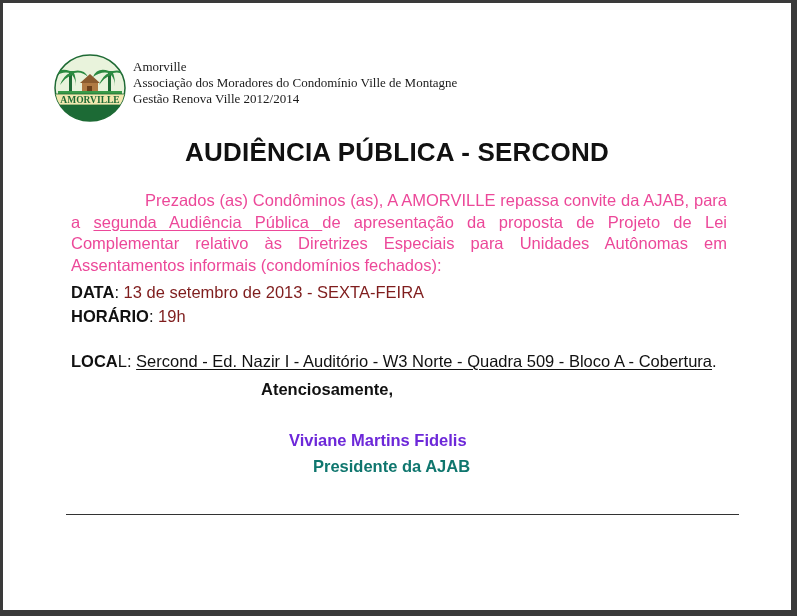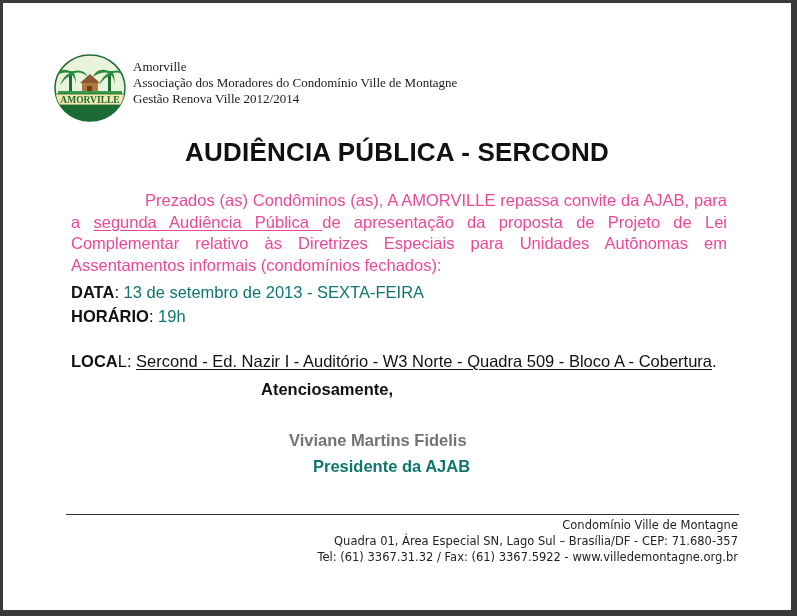--- a/index.html
+++ b/index.html
@@ -30,21 +30,21 @@
 
   .body-text {
     left: 68px; width: 656px; font-size: 16.5px; line-height: 21.5px; color: #ec4899;
   }
   .para { top: 187px; text-align: justify; text-align-last: left; }
   .para .indent { display: inline-block; width: 74px; }
   .u { text-decoration: underline; text-underline-offset: 2px; }
 
   .line { font-size: 16.5px; color: #111; left: 68px; }
   .line b { font-weight: bold; }
-  .red { color: #0f766e; }
+  .red { color: #7f1d1d; }
 
   .local { top: 327px; width: 656px; text-align: justify; text-align-last: left; line-height: 23px; margin-top: 20px; }
 
   .closing { left: 0; width: 648px; text-align: center; font-size: 16.5px; font-weight: bold; color: #111; }
 
   .rule { left: 63px; width: 673px; top: 511px; height: 0; border-top: 1px solid #333; }
 
   .footer { right: 53px; text-align: right; font-size: 11.5px; line-height: 16px; color: #222; }
 </style>
 </head>
@@ -95,23 +95,18 @@
     <b>DATA</b><span>: </span><span class="red">13 de setembro de 2013 - SEXTA-FEIRA</span>
   </div>
 
   <div class="abs line sans" style="top:304px;">
     <b>HORÁRIO</b><span>: </span><span class="red">19h</span>
   </div>
 
   <div class="abs line local sans"><b>LOCA</b><span>L</span><span>: </span><span class="u">Sercond - Ed. Nazir I - Auditório - W3 Norte - Quadra 509 - Bloco A - Cobertura</span><span>.</span></div>
 
   <div class="abs closing sans" style="top:377px; padding-right:0px;">Atenciosamente,</div>
-  <div class="abs sans" style="left:286px; top:428px; font-size:16.5px; font-weight:bold; color:#737373;">Viviane Martins Fidelis</div>
+  <div class="abs sans" style="left:286px; top:428px; font-size:16.5px; font-weight:bold; color:#6d28d9;">Viviane Martins Fidelis</div>
   <div class="abs sans" style="left:310px; top:454px; font-size:16.5px; font-weight:bold; color:#0f766e;">Presidente da AJAB</div>
 
   <div class="abs rule"></div>
 
-  <div class="abs footer foot" style="top:514px;">
-    <div>Condomínio Ville de Montagne</div>
-    <div>Quadra 01, Área Especial SN, Lago Sul – Brasília/DF - CEP: 71.680-357</div>
-    <div>Tel: (61) 3367.31.32 / Fax: (61) 3367.5922 - www.villedemontagne.org.br</div>
-  </div>
 </div>
 
 </body></html>

